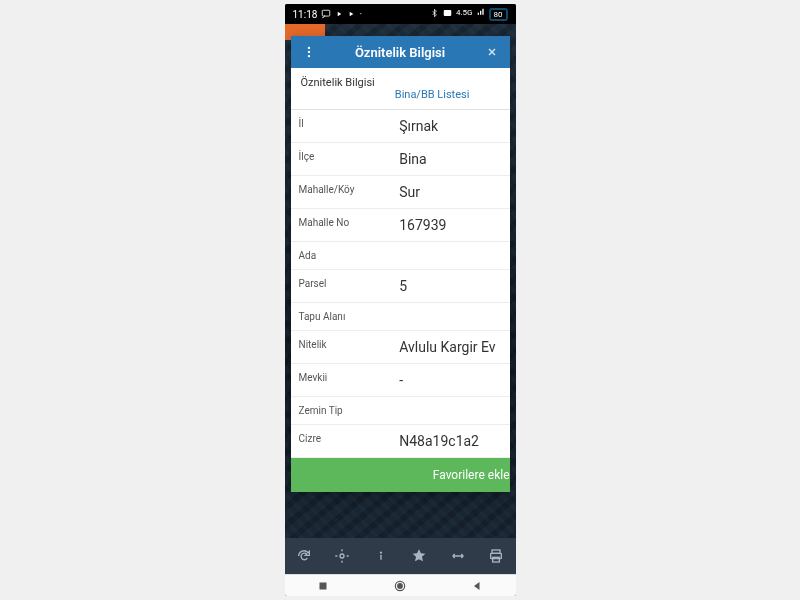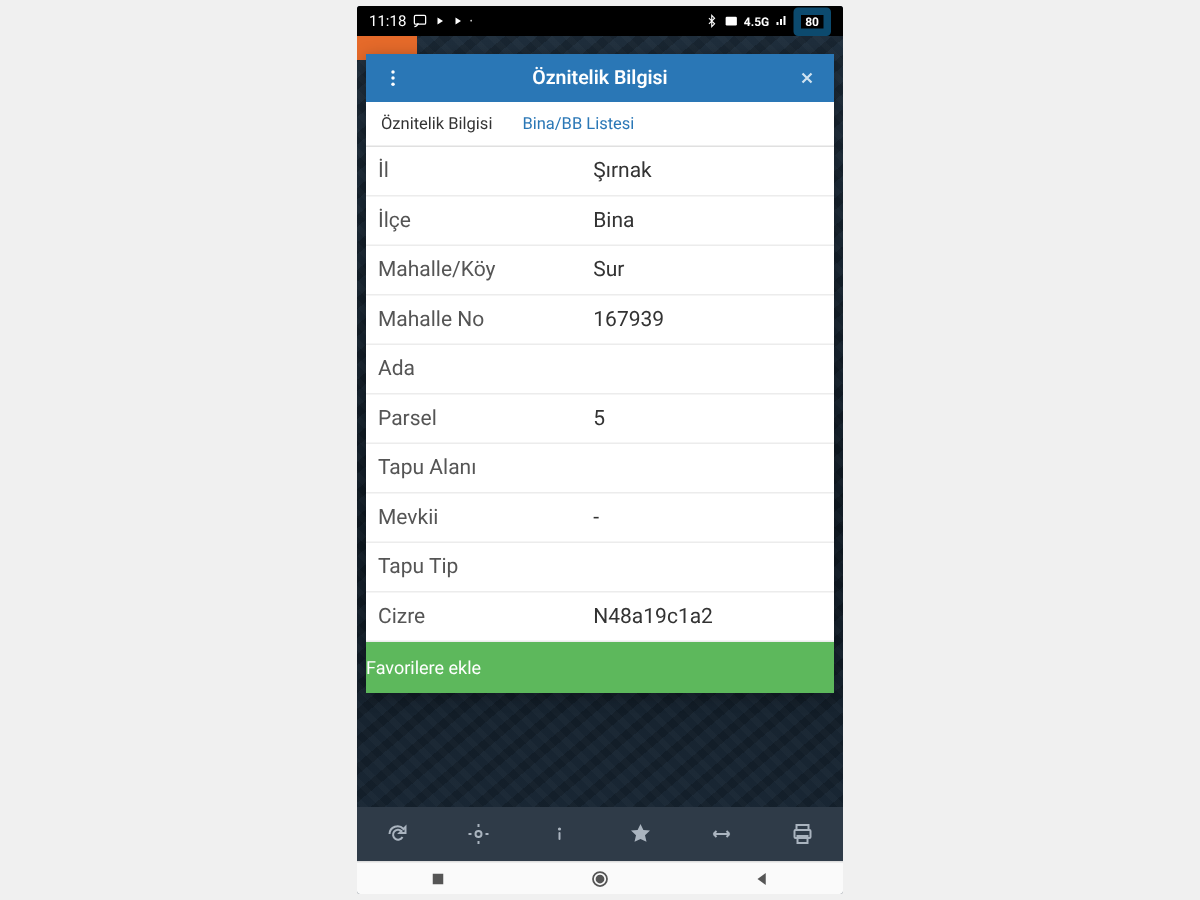--- a/index.html
+++ b/index.html
@@ -6,40 +6,40 @@
   body {
     background: #f0f0f0;
     font-family: -apple-system, BlinkMacSystemFont, "Segoe UI", Roboto, Arial, sans-serif;
     width: 800px;
     height: 600px;
     display: flex;
     justify-content: center;
     align-items: flex-start;
   }
   .phone {
-    width: 324px;
+    width: 231px;
     height: 592px;
     background: #2c3a4a;
     position: relative;
     margin-top: 4px;
     overflow: hidden;
     border-radius: 2px;
   }
   .status-bar {
     height: 20px;
     background: #000;
     color: #fff;
     font-size: 10px;
     display: flex;
     align-items: center;
     justify-content: space-between;
     padding: 0 8px;
   }
   .status-left { display: flex; align-items: center; gap: 4px; }
-  .status-right { display: flex; align-items: center; gap: 3px; font-weight: bold; }
+  .status-right { display: flex; gap: 3px; }
   .status-right svg, .status-left svg { display: block; }
   .map-bg {
     position: absolute;
     inset: 0;
     background:
       radial-gradient(circle at 20% 30%, #4a5a6a 0 10px, transparent 11px),
       radial-gradient(circle at 60% 70%, #3a4a5a 0 12px, transparent 13px),
       radial-gradient(circle at 80% 20%, #5a6a7a 0 8px, transparent 9px),
       linear-gradient(180deg, #2b3a48 0%, #1f2a34 60%, #263442 100%);
     background-blend-mode: normal;
@@ -99,46 +99,46 @@
     border-bottom: 1px solid #e0e0e0;
     background: #fff;
   }
   .tab {
     padding: 8px 10px;
     font-size: 11px;
     color: #555;
     cursor: pointer;
   }
   .tab.active { color: #333; }
-  .tab.inactive { color: #2a77b6; }
+  .tab.inactive { color: #2a77b6; margin-top: 12px; }
 
   .info-table {
     background: #fff;
   }
   .row {
     display: flex;
     border-bottom: 1px solid #ececec;
   }
   .row .k {
     width: 46%;
     padding: 8px 8px;
     color: #555;
-    font-size: 14px;
+    font-size: 10px;
   }
   .row .v {
     flex: 1;
     padding: 8px 8px;
     color: #333;
     font-size: 14px;
   }
 
   .fav-btn {
     background: #5db85c;
     color: #fff;
-    text-align: left;
+    text-align: right;
     padding: 10px 0;
     font-size: 12px;
     cursor: pointer;
   }
 
   .bottom-toolbar {
     position: absolute;
     left: 0; right: 0;
     bottom: 0;
     height: 36px;
@@ -198,21 +198,21 @@
       <svg width="9" height="10" viewBox="0 0 24 24" fill="none" stroke="#fff" stroke-width="2">
           <path d="M7 7l10 10-5 5V2l5 5L7 17"></path>
         </svg>
       <svg width="11" height="10" viewBox="0 0 24 24" fill="#fff">
           <rect x="3" y="5" width="18" height="14" rx="2"></rect>
         </svg>
       <span style="font-size:8px;">4.5G</span>
       <svg width="10" height="8" viewBox="0 0 24 24" fill="#fff">
           <path d="M2 20h4v-6H2zM9 20h4V8H9zM16 20h4V2h-4z"></path>
         </svg>
-      <span style="border:5px solid #0c4a6e;border-radius:3px;padding:0 3px;font-size:8px;">80</span>
+      <span style="border:2px solid #0c4a6e;border-radius:3px;padding:0 3px;font-size:8px;">80</span>
     </div>
   </div>
 
   <div class="app-body-wrap">
     <div class="map-bg"></div>
     <div class="top-orange"></div>
 
     <div class="modal">
       <div class="modal-header">
         <div class="menu-btn">
@@ -260,25 +260,29 @@
             <div class="k">Ada</div>
           </div>
         <div class="row">
             <div class="k">Parsel</div>
             <div class="v">5</div>
           </div>
         <div class="row">
             <div class="k">Tapu Alanı</div>
           </div>
         <div class="row">
+            <div class="k">Nitelik</div>
+            <div class="v">Avlulu Kargir Ev</div>
+          </div>
+        <div class="row">
             <div class="k">Mevkii</div>
             <div class="v">-</div>
           </div>
         <div class="row">
-            <div class="k">Tapu Tip</div>
+            <div class="k">Zemin Tip</div>
           </div>
         <div class="row">
             <div class="k">Cizre</div>
             <div class="v">N48a19c1a2</div>
           </div>
       </div>
 
       <div class="fav-btn">
         <span>Favorilere ekle</span>
       </div>

